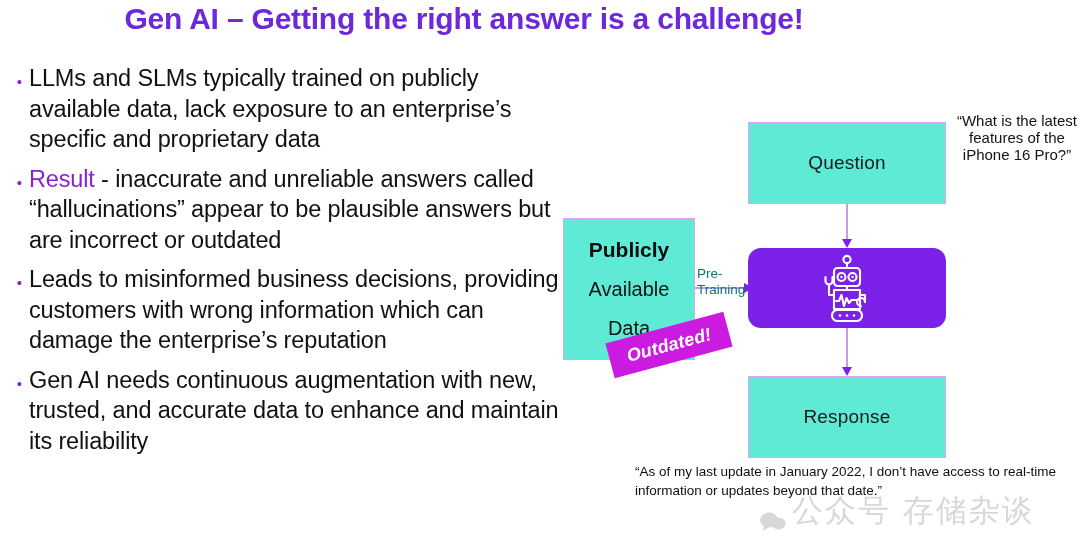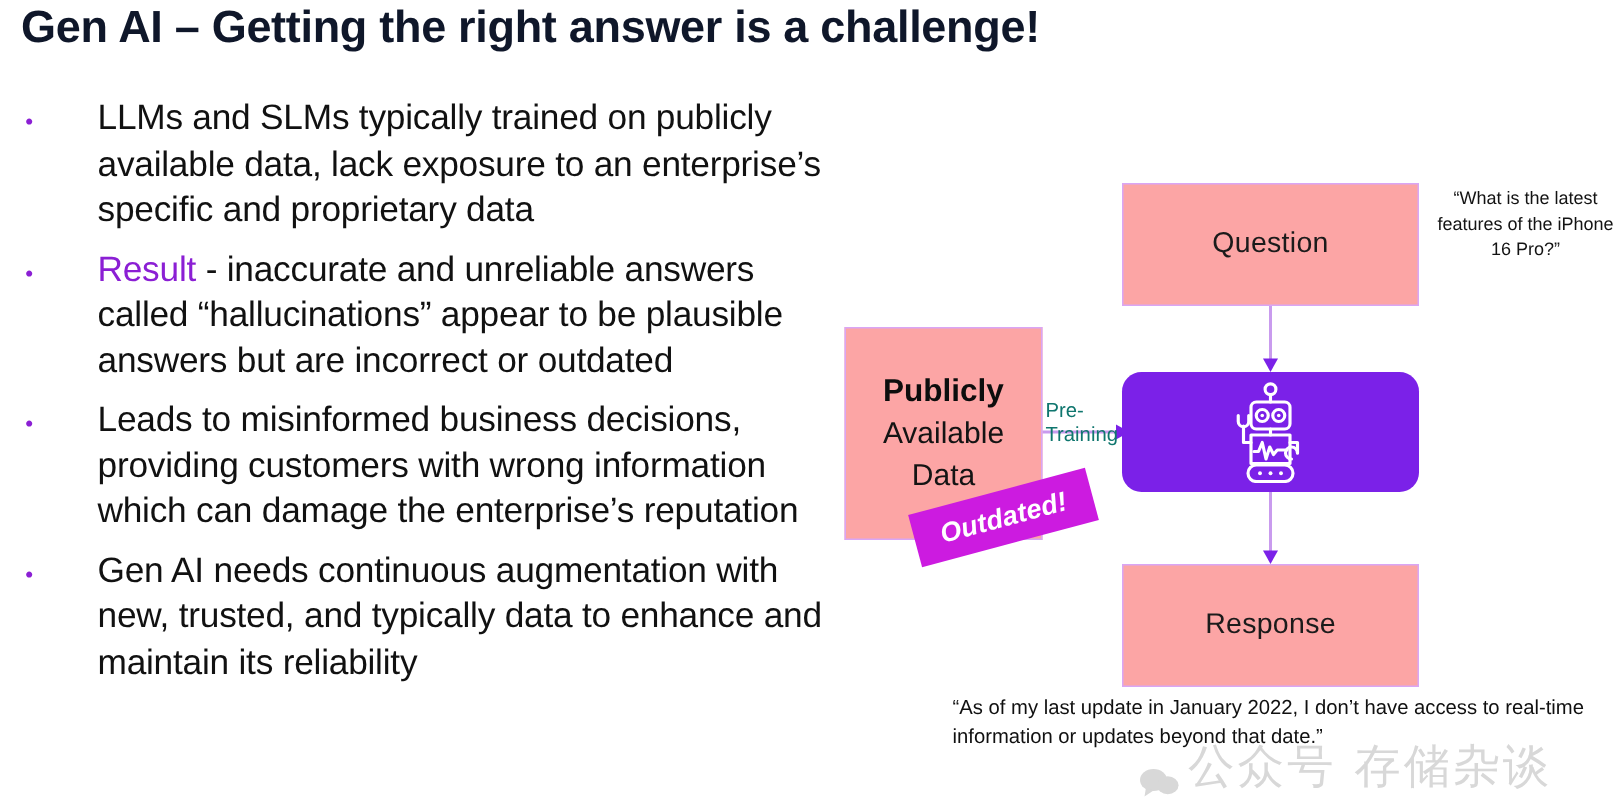--- a/index.html
+++ b/index.html
@@ -19,22 +19,23 @@
 
   
   #slide-title {
     position: absolute;
     left: 14px;
     top: 2px;
     width: 900px;
     font-size: 30px;
     font-weight: bold;
     letter-spacing: -0.2px;
-    color: #0f172a;
+    color: #6d28d9;
     white-space: nowrap;
+    text-align: center;
   }
 
   
   #bullet-list {
     position: absolute;
     left: 10px;
     top: 63px;
     width: 556px;
   }
   .bullet-row {
@@ -50,41 +51,40 @@
     color: #8B1FD4;
     font-size: 15px;
     line-height: 1;
   }
   .bullet-text {
     flex: 1 1 auto;
     font-size: 23.5px;
     line-height: 30.5px;
     color: #111111;
     letter-spacing: -0.15px;
-    margin-left: 36px;
   }
   .accent-word {
     color: #8B1FD4;
     text-align: center;
   }
 
   
   #diagram {
     position: absolute;
     left: 540px;
     top: 100px;
     width: 540px;
     height: 438px;
   }
 
   .flow-box {
     position: absolute;
     box-sizing: border-box;
     border: 1.6px solid #D9A6F5;
-    background: #fca5a5;
+    background: #5eead4;
     display: flex;
     align-items: center;
     justify-content: center;
   }
   .flow-box-label {
     font-size: 19px;
     color: #1b1b1b;
     letter-spacing: 0.2px;
   }
 
@@ -92,21 +92,21 @@
   #response-box   { left: 208px; top: 276px; width: 198px; height: 82px; align-items: center; }
 
   #data-box {
     left: 23px; top: 118px; width: 132px; height: 142px;
     flex-direction: column;
     justify-content: center;
     line-height: 28px;
     align-items: center;
   }
   #data-box .line-strong { font-size: 21px; font-weight: bold; color: #0d0d0d; }
-  #data-box .line-reg    { font-size: 20px; font-weight: normal; color: #141414; }
+  #data-box .line-reg    { font-size: 20px; font-weight: normal; color: #141414; margin-top: 11px; }
 
   
   #model-box {
     position: absolute;
     left: 208px; top: 148px; width: 198px; height: 80px;
     background: #7B21E8;
     border-radius: 13px;
     display: flex;
     align-items: center;
     justify-content: center;
@@ -173,24 +173,24 @@
     font-size: 18px;
     font-weight: bold;
     font-style: italic;
     letter-spacing: 0.2px;
   }
 
   
   #question-example {
     position: absolute;
     left: 414px;
-    top: 24px;
+    top: 12px;
     width: 126px;
     text-align: center;
-    font-size: 12px;
+    font-size: 15px;
     line-height: 17px;
     color: #131313;
   }
   #response-caption {
     position: absolute;
     left: 95px;
     top: 362px;
     width: 430px;
     font-size: 13.5px;
     line-height: 19px;
@@ -239,21 +239,21 @@
     <span class="bullet-text"><span class="accent-word">Result</span><span> - inaccurate and unreliable answers called “hallucinations” appear to be plausible answers but are incorrect or outdated</span></span>
   </div>
 
   <div class="bullet-row">
     <span class="bullet-dot">•</span>
     <span class="bullet-text">Leads to misinformed business decisions, providing customers with wrong information which can damage the enterprise’s reputation</span>
   </div>
 
   <div class="bullet-row">
     <span class="bullet-dot">•</span>
-    <span class="bullet-text">Gen AI needs continuous augmentation with new, trusted, and typically data to enhance and maintain its reliability</span>
+    <span class="bullet-text">Gen AI needs continuous augmentation with new, trusted, and accurate data to enhance and maintain its reliability</span>
   </div>
 
 </div>
 
 <div id="diagram">
 
   <div class="flow-box" id="question-box">
     <span class="flow-box-label">Question</span>
   </div>
 

